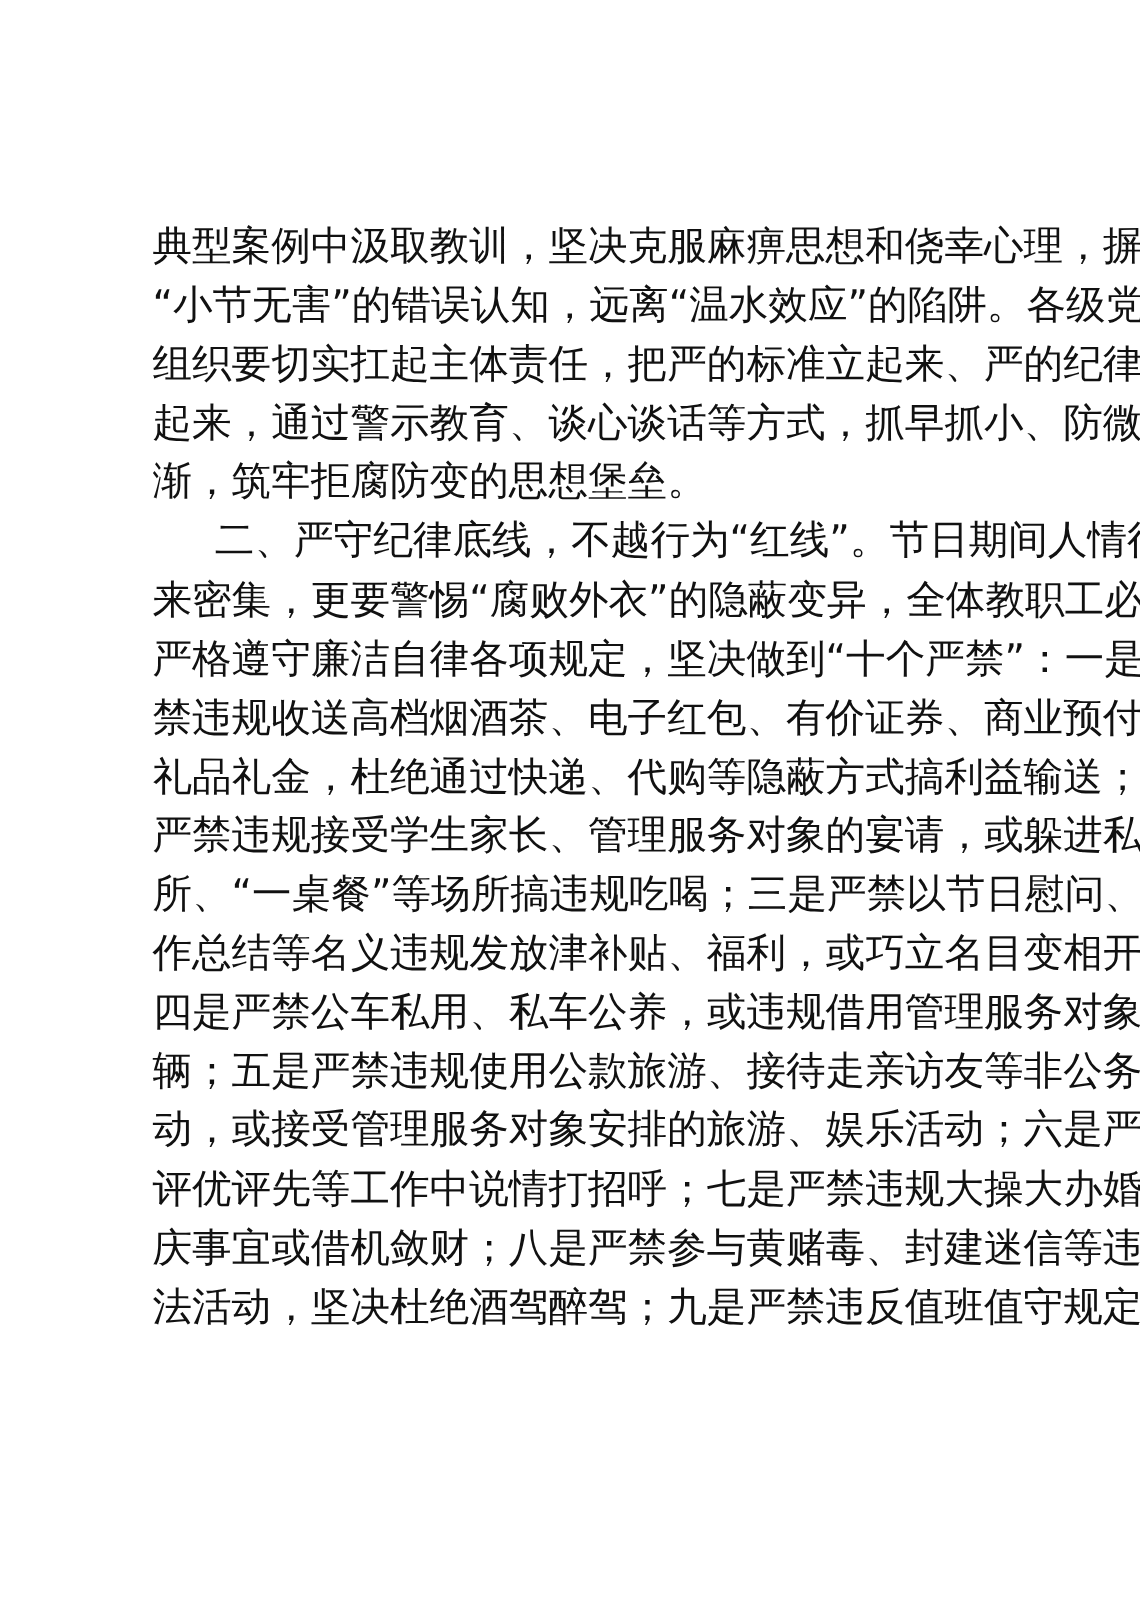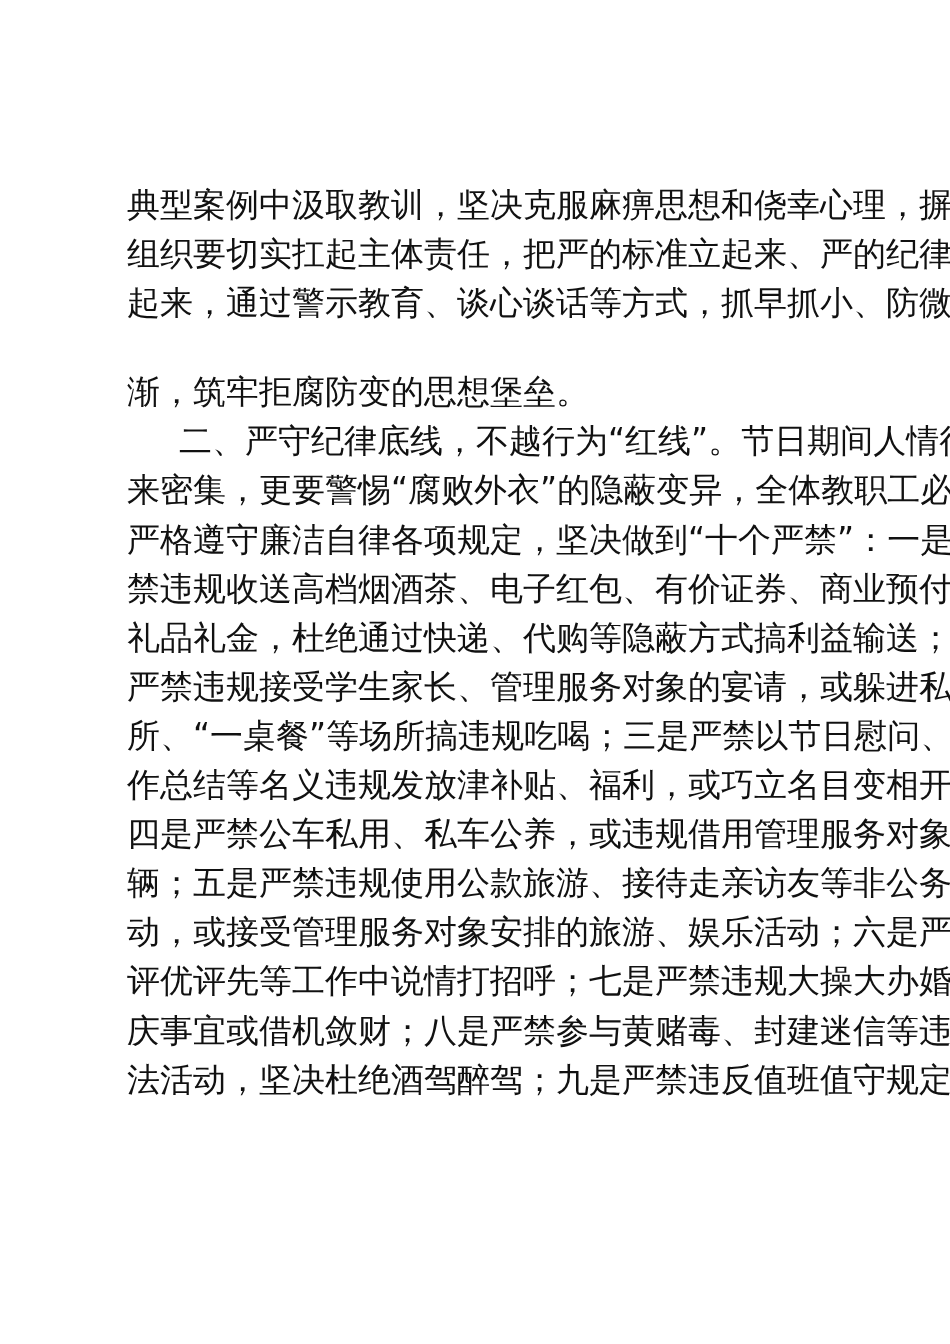--- a/index.html
+++ b/index.html
@@ -25,32 +25,32 @@
       font-family: "DejaVu Sans", "Liberation Sans", sans-serif;
       font-size: 33px;
       color: #111111;
       white-space: nowrap;
       text-align: justify;
       text-align-last: justify;
       letter-spacing: 0;
     }
     .line.last {
       text-align-last: left;
-      margin-top: 40px;
     }
     .line.indent {
       padding-left: 52px;
     }
   </style>
 </head>
 <body>
 
 <div class="page">
   <div class="paragraph">
     <div class="line">典型案例中汲取教训，坚决克服麻痹思想和侥幸心理，摒弃</div>
+    <div class="line">“小节无害”的错误认知，远离“温水效应”的陷阱。各级党</div>
     <div class="line">组织要切实扛起主体责任，把严的标准立起来、严的纪律执行</div>
     <div class="line">起来，通过警示教育、谈心谈话等方式，抓早抓小、防微杜</div>
     <div class="line last">渐，筑牢拒腐防变的思想堡垒。</div>
   </div>
   <div class="paragraph">
     <div class="line indent">二、严守纪律底线，不越行为“红线”。节日期间人情往</div>
     <div class="line">来密集，更要警惕“腐败外衣”的隐蔽变异，全体教职工必须</div>
     <div class="line">严格遵守廉洁自律各项规定，坚决做到“十个严禁”：一是严</div>
     <div class="line">禁违规收送高档烟酒茶、电子红包、有价证券、商业预付卡等</div>
     <div class="line">礼品礼金，杜绝通过快递、代购等隐蔽方式搞利益输送；二是</div>

